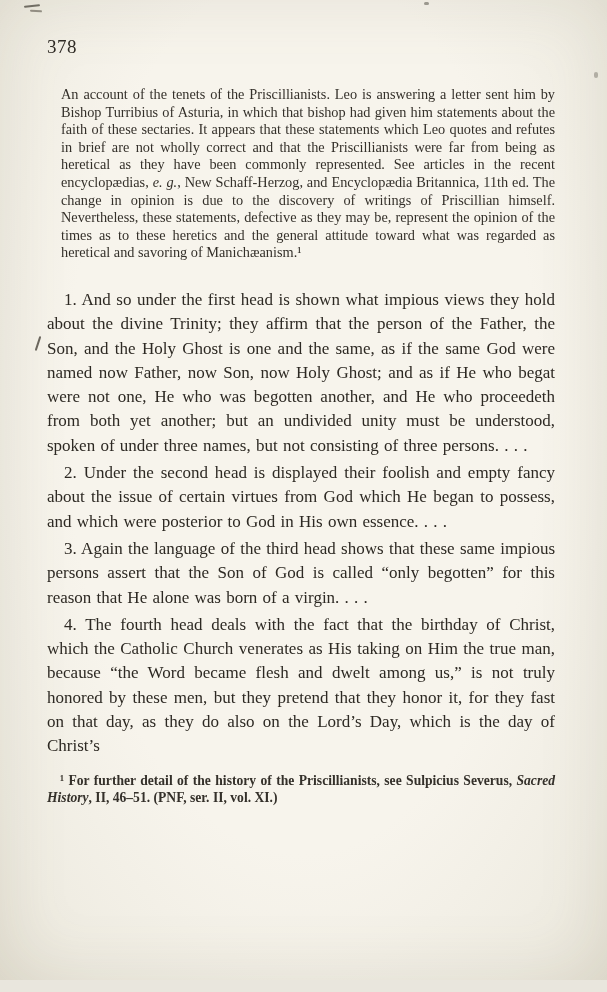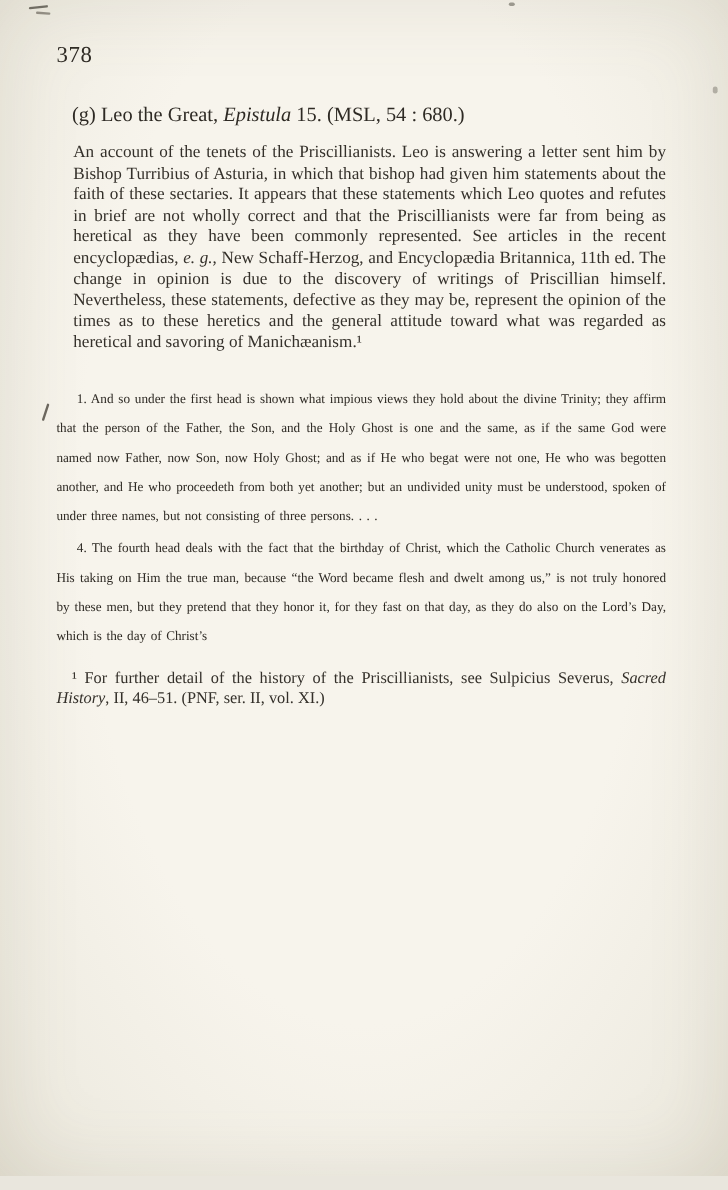--- a/index.html
+++ b/index.html
@@ -53,34 +53,35 @@
   .intro-note {
     margin: 0 0 26px 14px;
     font-size: 14.3px;
     line-height: 17.6px;
     text-align: justify;
     color: #34302a;
   }
   .main-text { margin: 0; }
   .body-para {
     margin: 0 0 3px 0;
-    font-size: 11px;
+    font-size: 17px;
     line-height: 24.3px;
     text-align: justify;
     text-indent: 17px;
     word-spacing: 1px;
     color: #2d2923;
   }
   .footnote {
     margin-top: 13px;
     font-size: 13.6px;
     line-height: 17px;
     text-align: justify;
     text-indent: 13px;
     color: #34302a;
+    font-weight: bold;
   }
   
   .artifact {
     position: absolute;
     background: #4a453c;
     border-radius: 2px;
     opacity: 0.75;
   }
   .artifact.a1 { left: 24px; top: 5px;  width: 16px; height: 2px; transform: rotate(-6deg); }
   .artifact.a2 { left: 30px; top: 10px; width: 12px; height: 2px; transform: rotate(4deg); opacity: 0.55; }
@@ -96,24 +97,25 @@
   <div class="artifact a1"></div>
   <div class="artifact a2"></div>
   <div class="artifact a3"></div>
   <div class="artifact a4"></div>
   <div class="artifact a5"></div>
 
   <div class="page-header">
     <span class="page-number">378</span>
   </div>
 
-  <p class="section-heading"><span>(g) Leo the Great, </span><span class="italic">Epistula</span><span> 15.   (MSL, 54 : 680.)</span></p>
 
   <p class="intro-note"><span>An account of the tenets of the Priscillianists.  Leo is answering a letter sent him by Bishop Turribius of Asturia, in which that bishop had given him statements about the faith of these sectaries.  It appears that these statements which Leo quotes and refutes in brief are not wholly correct and that the Priscillianists were far from being as heretical as they have been commonly represented.  See articles in the recent encyclopædias, </span><span class="italic">e. g.</span><span>, New Schaff-Herzog, and Encyclopædia Britannica, 11th ed.  The change in opinion is due to the discovery of writings of Priscillian himself.  Nevertheless, these statements, defective as they may be, represent the opinion of the times as to these heretics and the general attitude toward what was regarded as heretical and savoring of Manichæanism.¹</span></p>
 
   <div class="main-text">
     <p class="body-para">1. And so under the first head is shown what impious views they hold about the divine Trinity; they affirm that the person of the Father, the Son, and the Holy Ghost is one and the same, as if the same God were named now Father, now Son, now Holy Ghost; and as if He who begat were not one, He who was begotten another, and He who proceedeth from both yet another; but an undivided unity must be understood, spoken of under three names, but not consisting of three persons. . . .</p>
+    <p class="body-para">2. Under the second head is displayed their foolish and empty fancy about the issue of certain virtues from God which He began to possess, and which were posterior to God in His own essence. . . .</p>
+    <p class="body-para">3. Again the language of the third head shows that these same impious persons assert that the Son of God is called “only begotten” for this reason that He alone was born of a virgin. . . .</p>
     <p class="body-para">4. The fourth head deals with the fact that the birthday of Christ, which the Catholic Church venerates as His taking on Him the true man, because “the Word became flesh and dwelt among us,” is not truly honored by these men, but they pretend that they honor it, for they fast on that day, as they do also on the Lord’s Day, which is the day of Christ’s</p>
   </div>
 
   <p class="footnote"><span>¹ For further detail of the history of the Priscillianists, see Sulpicius Severus, </span><span class="italic">Sacred History</span><span>, II, 46–51.  (PNF, ser. II, vol. XI.)</span></p>
 
 </div>
 
 </body></html>

